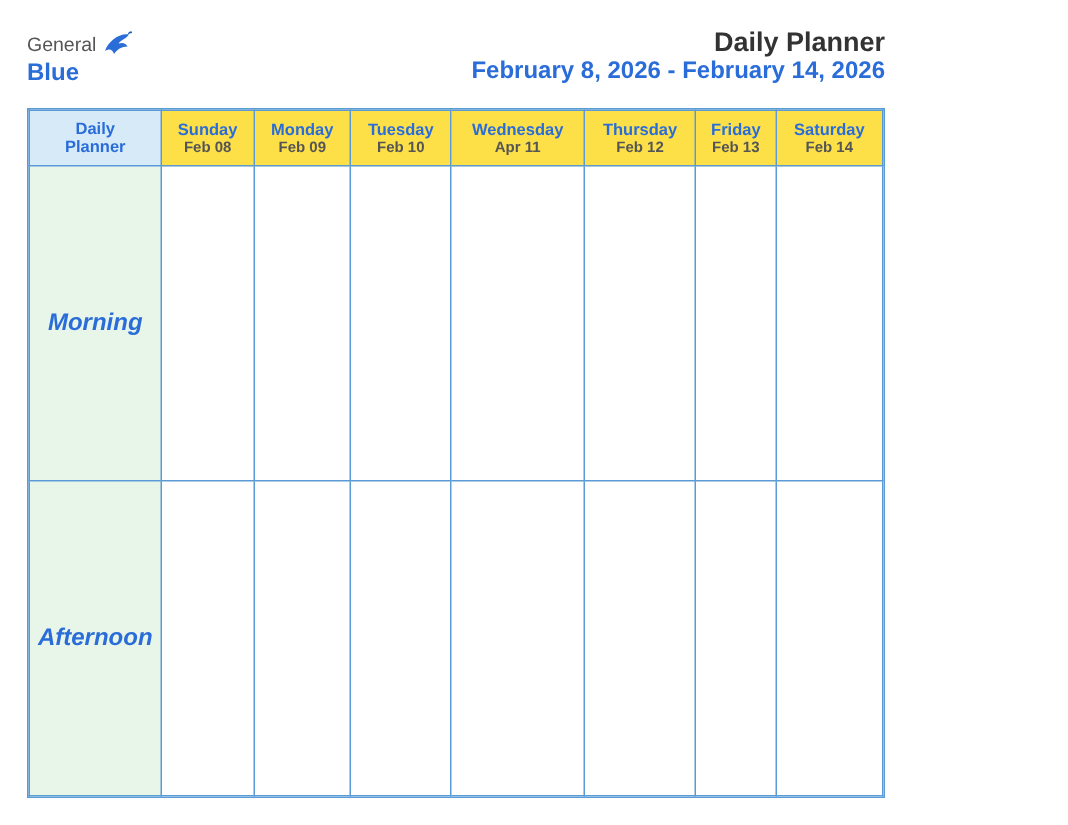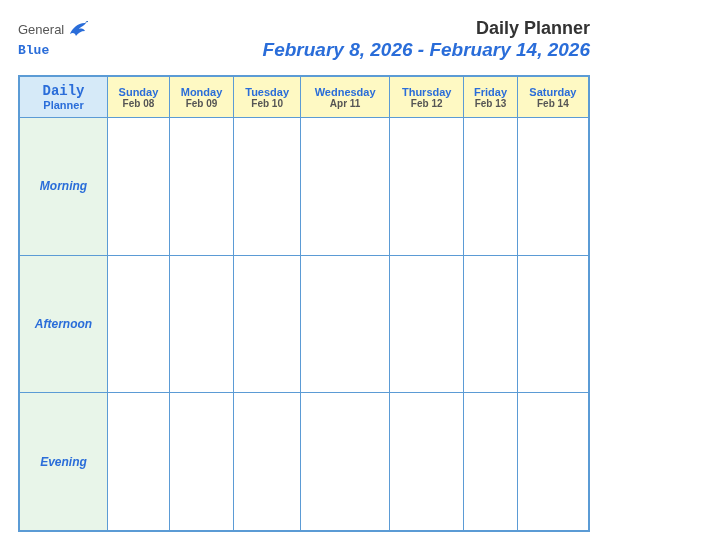--- a/index.html
+++ b/index.html
@@ -28,42 +28,40 @@
       display: flex;
       align-items: center;
       gap: 4px;
     }
     .logo-text-general {
       font-size: 13px;
       color: #555;
       font-weight: normal;
     }
     .logo-text-blue {
-      font-size: 13px;
-      color: #2a6dd9;
-      font-weight: bold;
-      font-family: Liberation Mono, monospace;
+      font-size: 16px;
+      color: #2a6dd9;
+      font-weight: bold;
     }
     .logo-bird {
       width: 22px;
       height: 22px;
     }
     .header-title {
       text-align: right;
     }
     .header-title .title-main {
       font-size: 18px;
       font-weight: bold;
       color: #333;
     }
     .header-title .title-date {
-      font-size: 19px;
-      font-weight: bold;
-      color: #2a6dd9;
-      font-style: italic;
+      font-size: 16px;
+      font-weight: bold;
+      color: #2a6dd9;
     }
     .calendar {
       flex: 1;
       border: 1.5px solid #5b9bd5;
       border-collapse: collapse;
       width: 100%;
       table-layout: fixed;
     }
     .calendar table {
       width: 100%;
@@ -74,33 +72,32 @@
       border: 1.5px solid #5b9bd5;
     }
     .col-label {
       width: 88px;
     }
     .col-day {
       width: calc((100% - 88px) / 7);
     }
     
     .header-row th {
-      background: #fef9c3;
+      background: #fde047;
       text-align: center;
       padding: 6px 4px;
       vertical-align: middle;
     }
     .header-row th.col-label-header {
       background: #d6eaf8;
     }
     .col-label-header .label-top {
-      font-size: 14px;
-      font-weight: bold;
-      color: #2a6dd9;
-      font-family: Liberation Mono, monospace;
+      font-size: 11px;
+      font-weight: bold;
+      color: #2a6dd9;
     }
     .col-label-header .label-bottom {
       font-size: 11px;
       font-weight: bold;
       color: #2a6dd9;
     }
     .day-header .day-name {
       font-size: 11px;
       font-weight: bold;
       color: #2a6dd9;
@@ -111,21 +108,21 @@
     }
     
     .body-row td {
       background: #fff;
       vertical-align: middle;
       text-align: center;
     }
     .body-row td.row-label {
       background: #e8f5e9;
       color: #2a6dd9;
-      font-size: 12px;
+      font-size: 16px;
       font-weight: bold;
       font-style: italic;
     }
     .body-row td.day-cell {
       background: #fff;
     }
     .row-morning td { height: 110px; }
     .row-afternoon td { height: 110px; margin-left: 36px; }
     .row-evening td { height: 110px; }
   </style>
@@ -218,26 +215,16 @@
           <td class="row-label">Afternoon</td>
           <td class="day-cell"></td>
           <td class="day-cell"></td>
           <td class="day-cell"></td>
           <td class="day-cell"></td>
           <td class="day-cell"></td>
           <td class="day-cell"></td>
           <td class="day-cell"></td>
         </tr>
 
-        <tr class="body-row row-evening">
-          <td class="row-label">Evening</td>
-          <td class="day-cell"></td>
-          <td class="day-cell"></td>
-          <td class="day-cell"></td>
-          <td class="day-cell"></td>
-          <td class="day-cell"></td>
-          <td class="day-cell"></td>
-          <td class="day-cell"></td>
-        </tr>
       </tbody>
     </table>
   </div>
 </div>
 
 </body></html>

